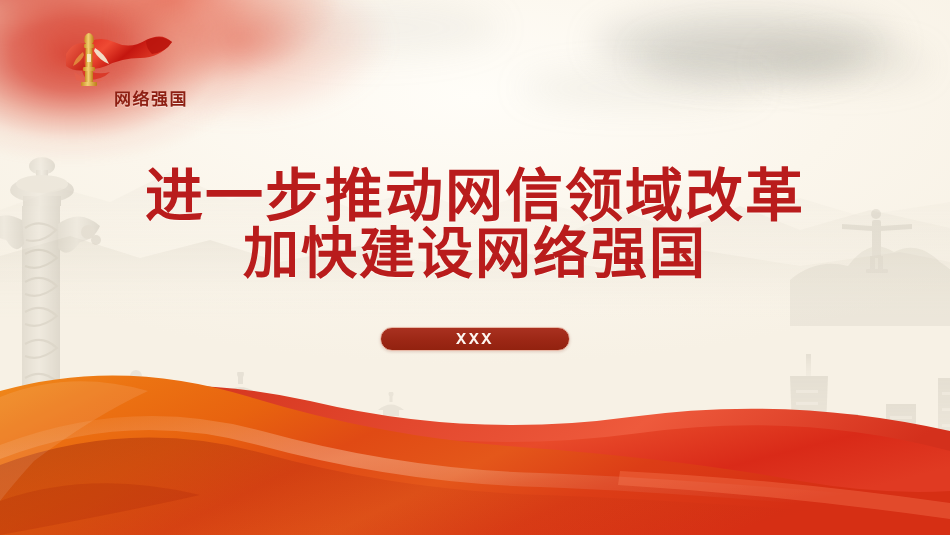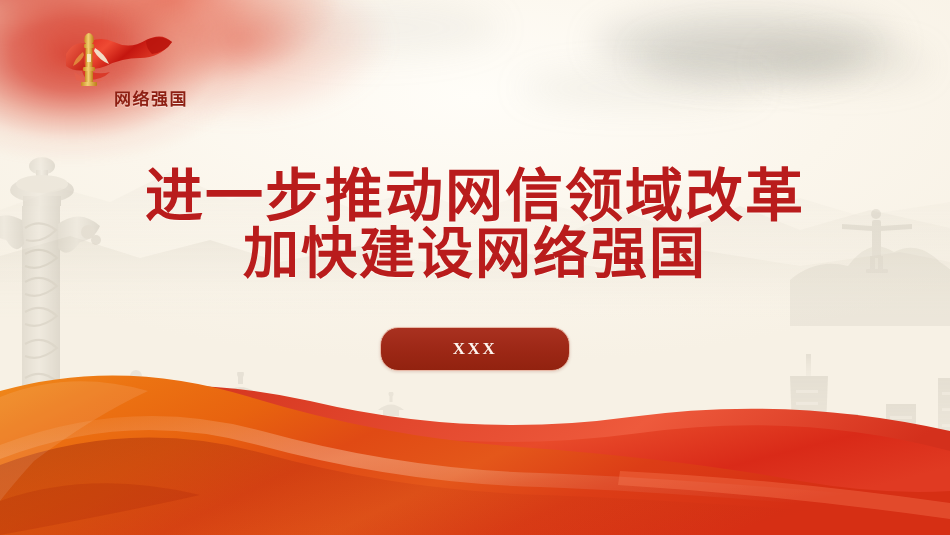--- a/index.html
+++ b/index.html
@@ -104,27 +104,27 @@
   }
   .title-line-1{font-size:58px;}
   .title-line-2{font-size:56px;}
 
   
   .cta-wrap{
     position:absolute;left:0;right:0;top:327px;
     display:flex;justify-content:center;
   }
   .cta-button{
-    width:190px;height:44px;
+    width:190px;height:24px;
     border-radius:18px;
     background:linear-gradient(180deg,#a93120 0%,#9c2715 55%,#92220f 100%);
     border:1.5px solid #e8b8a6;
     display:flex;align-items:center;justify-content:center;
     color:#fdf6f0;
-    font-family:Liberation Serif, serif;
+    font-family:Liberation Mono, monospace;
     font-weight:700;
     font-size:17px;
     letter-spacing:2.5px;
     cursor:pointer;
     box-shadow:0 1px 3px rgba(120,40,20,.18);
   }
 
   
   .ribbon{
     position:absolute;left:0;right:0;bottom:0;height:230px;

